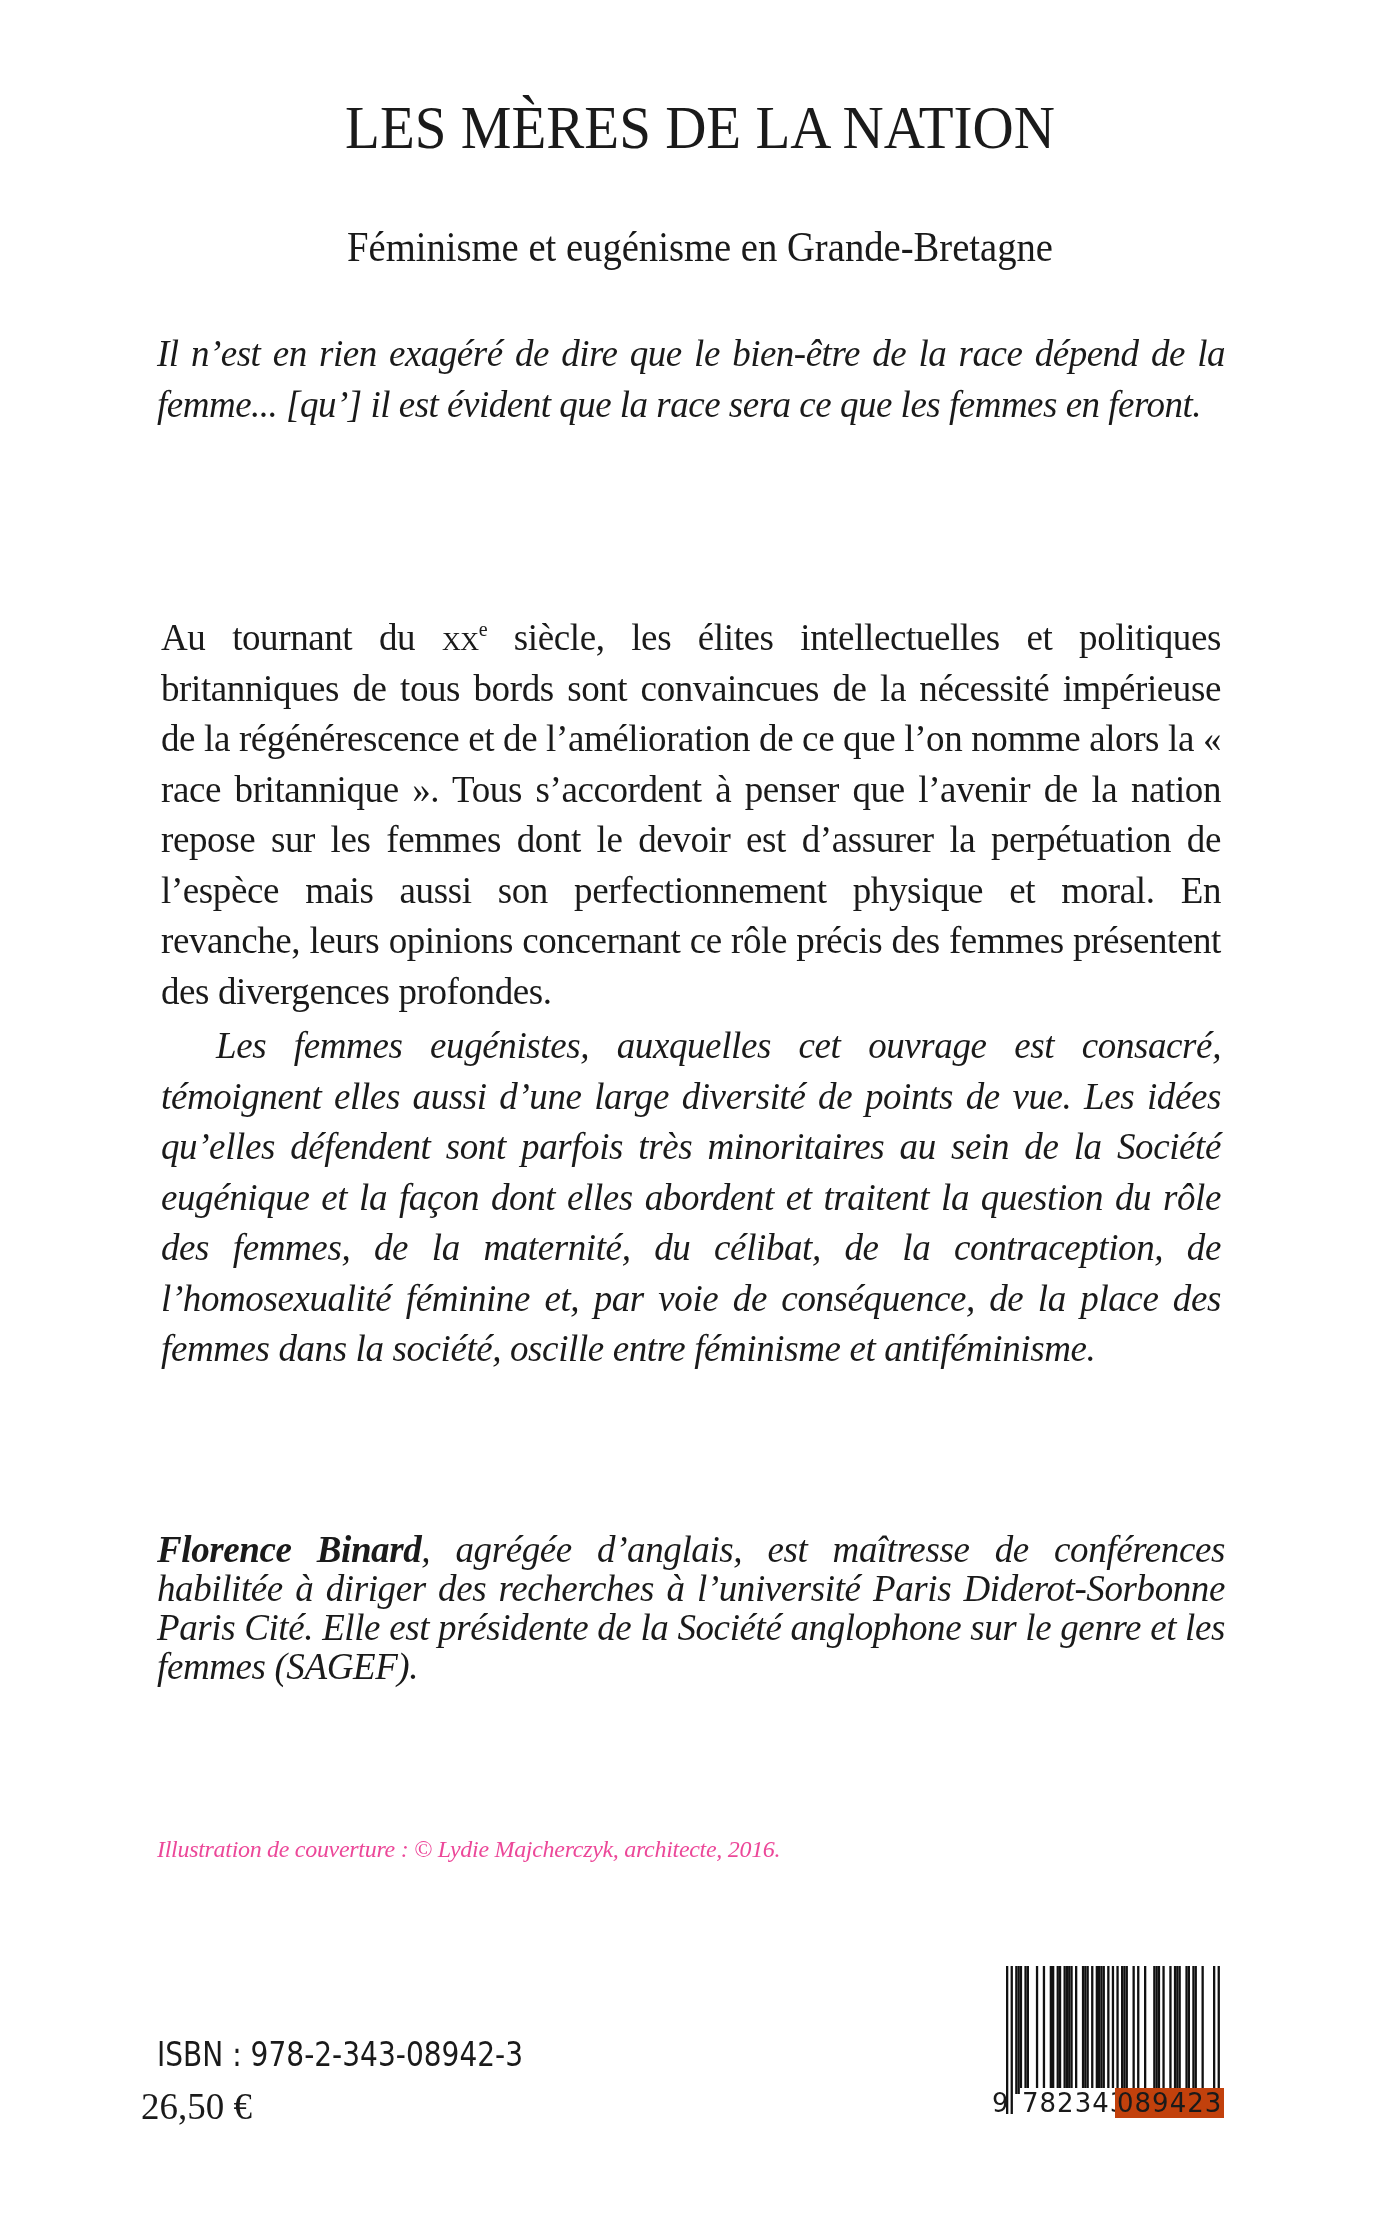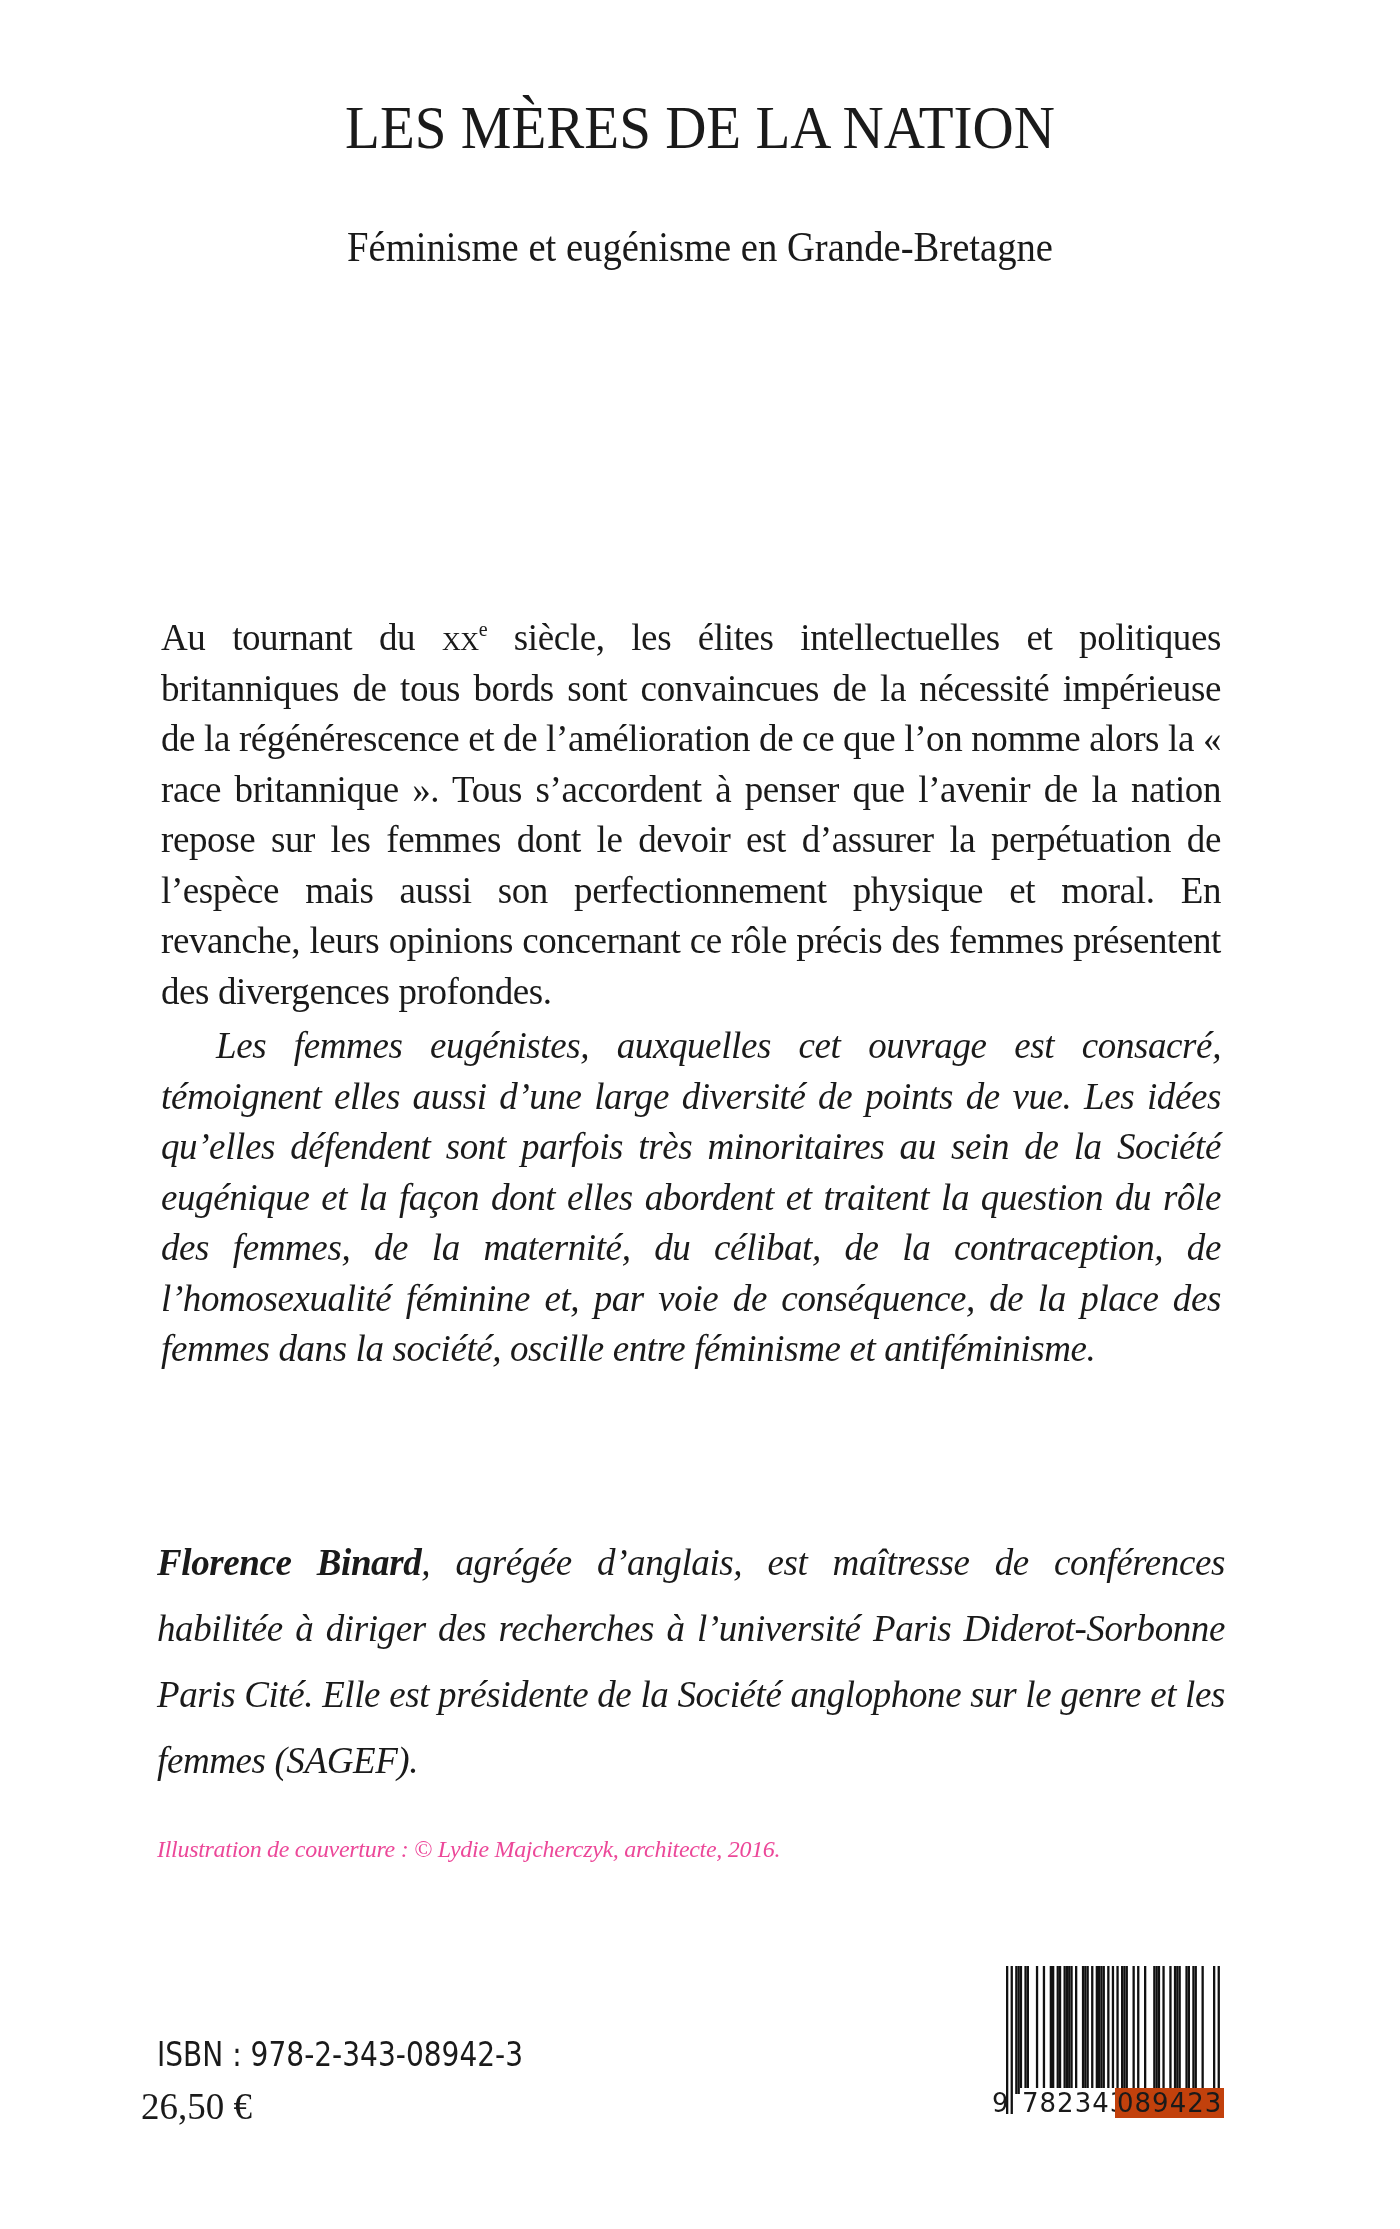--- a/index.html
+++ b/index.html
@@ -12,21 +12,21 @@
   .block { position: absolute; left: 157px; width: 1068px; }
   .quote { top: 328px; font-style: italic; font-size: 37px; line-height: 51px;
            text-align: justify; text-align-last: left; letter-spacing: -0.5px; }
   .quote .attr { font-style: normal; text-align: right; text-align-last: right; margin-top: 4px; }
   .quote .attr i { font-style: italic; }
   .body { top: 600px; font-size: 37px; line-height: 50.5px; text-align: justify; letter-spacing: -0.4px; }
   .body p { margin: 4px; }
   .body p.indent { text-indent: 55px; margin-top: 2px; font-style: italic; }
   sup.e { font-size: 20px; vertical-align: 14px; }
   .smallcaps { font-variant: small-caps; }
-  .bio { top: 1530px; font-style: italic; font-size: 37px; line-height: 66px;
+  .bio { top: 1530px; font-style: italic; font-size: 37px; line-height: 39px;
          text-align: justify; text-align-last: justify; letter-spacing: -0.4px; }
   .bio .last { text-align-last: left; }
   .bio b { font-weight: bold; }
   .credit { position: absolute; top: 1836px; left: 157px; font-style: italic; font-size: 24px;
             color: #ec4899; letter-spacing: -0.3px; }
   .isbn { position: absolute; top: 2035px; left: 157px; font-family: "DejaVu Sans", sans-serif;
           font-size: 33px; color: #1a1a1a; transform-origin: left; transform: scaleX(0.85); }
   .price { position: absolute; top: 2085px; left: 141px; font-size: 37px; text-align: right; }
   .barcode { position: absolute; left: 1000px; top: 1962px; width: 220px; height: 160px; }
   .barcode svg { display: block; }
@@ -36,20 +36,21 @@
   .bd-left { position: absolute; left: 20px; top: 0; background: #fff; padding: 0 2px; }
   .bd-right { position: absolute; left: 115px; top: 0; background: #c2410c; padding: 0 2px; }
 </style>
 </head>
 <body>
 
 <div class="title">LES MÈRES DE LA NATION</div>
 <div class="subtitle">Féminisme et eugénisme en Grande-Bretagne</div>
 
 <div class="block quote">
+  <div>Il n’est en rien exagéré de dire que le bien-être de la race dépend de la femme... [qu’] il est évident que la race sera ce que les femmes en feront.</div>
 </div>
 
 <div class="block body">
   <p><span>Au tournant du </span><span class="smallcaps">xx</span><sup class="e">e</sup><span> siècle, les élites intellectuelles et politiques britanniques de tous bords sont convaincues de la nécessité impérieuse de la régénérescence et de l’amélioration de ce que l’on nomme alors la « race britannique ». Tous s’accordent à penser que l’avenir de la nation repose sur les femmes dont le devoir est d’assurer la perpétuation de l’espèce mais aussi son perfectionnement physique et moral. En revanche, leurs opinions concernant ce rôle précis des femmes présentent des divergences profondes.</span></p>
   <p class="indent">Les femmes eugénistes, auxquelles cet ouvrage est consacré, témoignent elles aussi d’une large diversité de points de vue. Les idées qu’elles défendent sont parfois très minoritaires au sein de la Société eugénique et la façon dont elles abordent et traitent la question du rôle des femmes, de la maternité, du célibat, de la contraception, de l’homosexualité féminine et, par voie de conséquence, de la place des femmes dans la société, oscille entre féminisme et antiféminisme.</p>
 </div>
 
 <div class="block bio">
   <div class="last"><b>Florence Binard</b><span>, agrégée d’anglais, est maîtresse de conférences habilitée à diriger des recherches à l’université Paris Diderot-Sorbonne Paris Cité. Elle est présidente de la Société anglophone sur le genre et les femmes (SAGEF).</span></div>
 </div>

